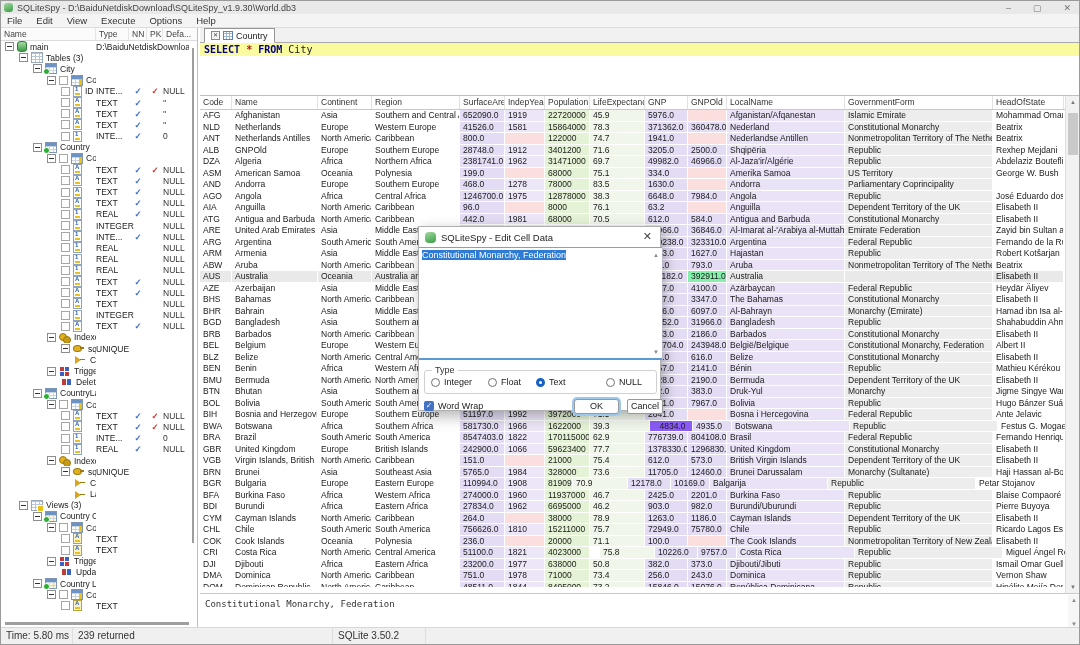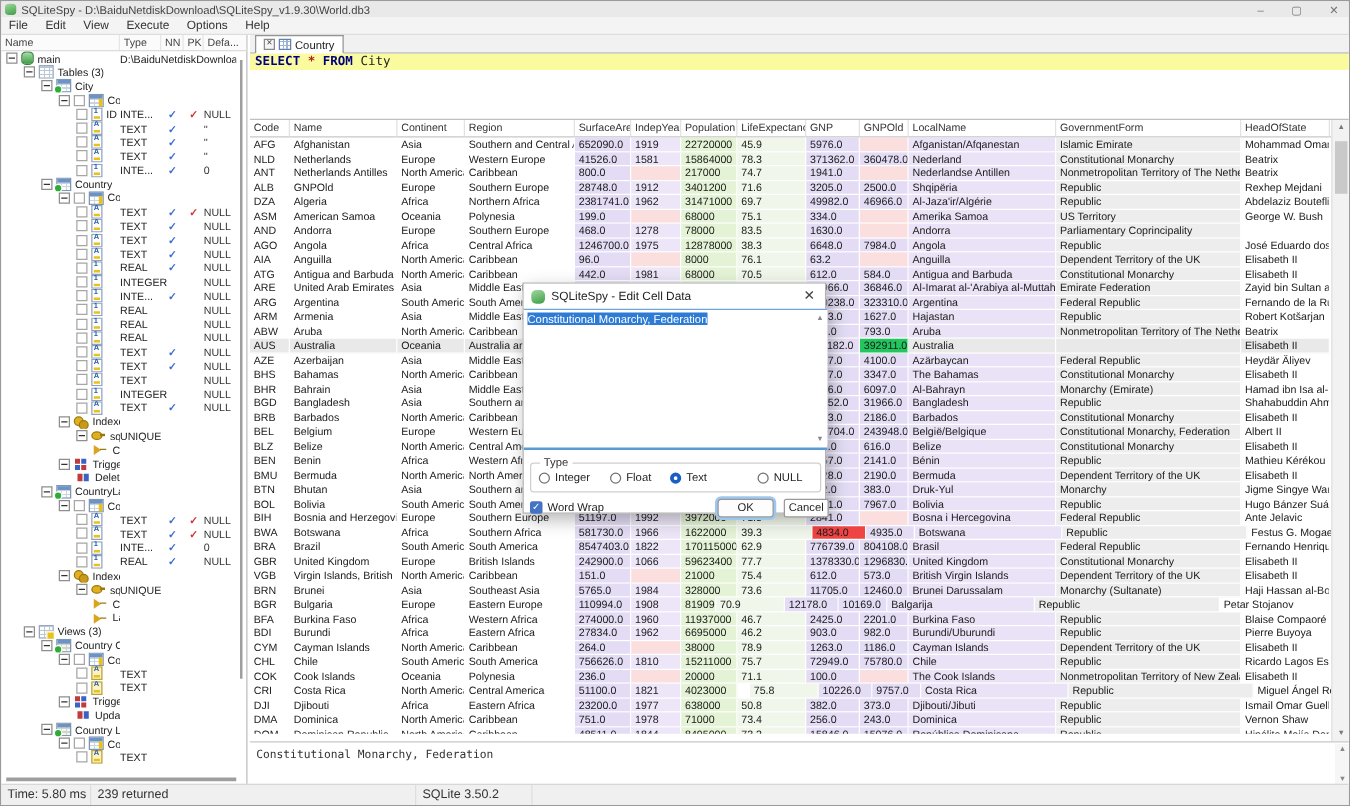--- a/index.html
+++ b/index.html
@@ -794,21 +794,21 @@
             <div class="gcell" style="width: 148px; background: rgb(237, 237, 237);">Constitutional Monarchy</div>
             <div class="gcell" style="width: 71px;">Beatrix</div>
           </div>
           <div class="grow">
             <div class="gcell" style="width: 32px;">ANT</div>
             <div class="gcell" style="width: 86px;">Netherlands Antilles</div>
             <div class="gcell" style="width: 54px;">North America</div>
             <div class="gcell" style="width: 88px;">Caribbean</div>
             <div class="gcell" style="width: 45px; background: rgb(227, 220, 244);">800.0</div>
             <div class="gcell nullcell" style="width: 40px;"></div>
-            <div class="gcell" style="width: 45px; background: rgb(228, 243, 213);">217000</div>
+            <div class="gcell" style="width: 45px; background: rgb(228, 243, 213);">122000</div>
             <div class="gcell" style="width: 55px; background: rgb(240, 247, 234);">74.7</div>
             <div class="gcell" style="width: 43px; background: rgb(227, 220, 244);">1941.0</div>
             <div class="gcell nullcell" style="width: 39px;"></div>
             <div class="gcell" style="width: 118px; background: rgb(234, 226, 246);">Nederlandse Antillen</div>
             <div class="gcell" style="width: 148px; background: rgb(237, 237, 237);">Nonmetropolitan Territory of The Netherlands</div>
             <div class="gcell" style="width: 71px;">Beatrix</div>
           </div>
           <div class="grow">
             <div class="gcell" style="width: 32px;">ALB</div>
             <div class="gcell" style="width: 86px;">GNPOld</div>
@@ -977,21 +977,21 @@
           <div class="grow">
             <div class="gcell" style="width: 32px; background: rgb(233, 233, 233);">AUS</div>
             <div class="gcell" style="width: 86px; background: rgb(233, 233, 233);">Australia</div>
             <div class="gcell" style="width: 54px; background: rgb(233, 233, 233);">Oceania</div>
             <div class="gcell" style="width: 88px; background: rgb(233, 233, 233);">Australia and New Zealand</div>
             <div class="gcell" style="width: 45px; background: rgb(227, 220, 244);">7741220.0</div>
             <div class="gcell" style="width: 40px; background: rgb(237, 230, 248);">1901</div>
             <div class="gcell" style="width: 45px; background: rgb(228, 243, 213);">18886000</div>
             <div class="gcell" style="width: 55px; background: rgb(240, 247, 234);">79.8</div>
             <div class="gcell" style="width: 43px; background: rgb(227, 220, 244);">351182.0</div>
-            <div class="gcell" style="width: 39px; background: #22c55e;">392911.0</div>
+            <div class="gcell" style="width: 39px; background: #86efac;">392911.0</div>
             <div class="gcell" style="width: 118px; background: rgb(233, 233, 233);">Australia</div>
             <div class="gcell" style="width: 148px; background: rgb(233, 233, 233);"></div>
             <div class="gcell" style="width: 71px; background: rgb(233, 233, 233);">Elisabeth II</div>
           </div>
           <div class="grow">
             <div class="gcell" style="width: 32px;">AZE</div>
             <div class="gcell" style="width: 86px;">Azerbaijan</div>
             <div class="gcell" style="width: 54px;">Asia</div>
             <div class="gcell" style="width: 88px;">Middle East</div>
             <div class="gcell" style="width: 45px; background: rgb(227, 220, 244);">86600.0</div>
@@ -1171,21 +1171,21 @@
           </div>
           <div class="grow">
             <div class="gcell" style="width: 32px;">BWA</div>
             <div class="gcell" style="width: 86px;">Botswana</div>
             <div class="gcell" style="width: 54px;">Africa</div>
             <div class="gcell" style="width: 88px;">Southern Africa</div>
             <div class="gcell" style="width: 45px; background: rgb(227, 220, 244);">581730.0</div>
             <div class="gcell" style="width: 40px; background: rgb(237, 230, 248);">1966</div>
             <div class="gcell" style="width: 45px; background: rgb(228, 243, 213);">1622000</div>
             <div class="gcell" style="width: 60px; background: rgb(240, 247, 234);">39.3</div>
-            <div class="gcell" style="width: 43px; background: #ef4444;">4834.0</div>
+            <div class="gcell" style="width: 43px; background: #8b5cf6; text-align: center;">4834.0</div>
             <div class="gcell" style="width: 39px; background: rgb(227, 220, 244);">4935.0</div>
             <div class="gcell" style="width: 118px; background: rgb(234, 226, 246);">Botswana</div>
             <div class="gcell" style="width: 148px; background: rgb(237, 237, 237);">Republic</div>
             <div class="gcell" style="width: 71px;">Festus G. Mogae</div>
           </div>
           <div class="grow">
             <div class="gcell" style="width: 32px;">BRA</div>
             <div class="gcell" style="width: 86px;">Brazil</div>
             <div class="gcell" style="width: 54px;">South America</div>
             <div class="gcell" style="width: 88px;">South America</div>

